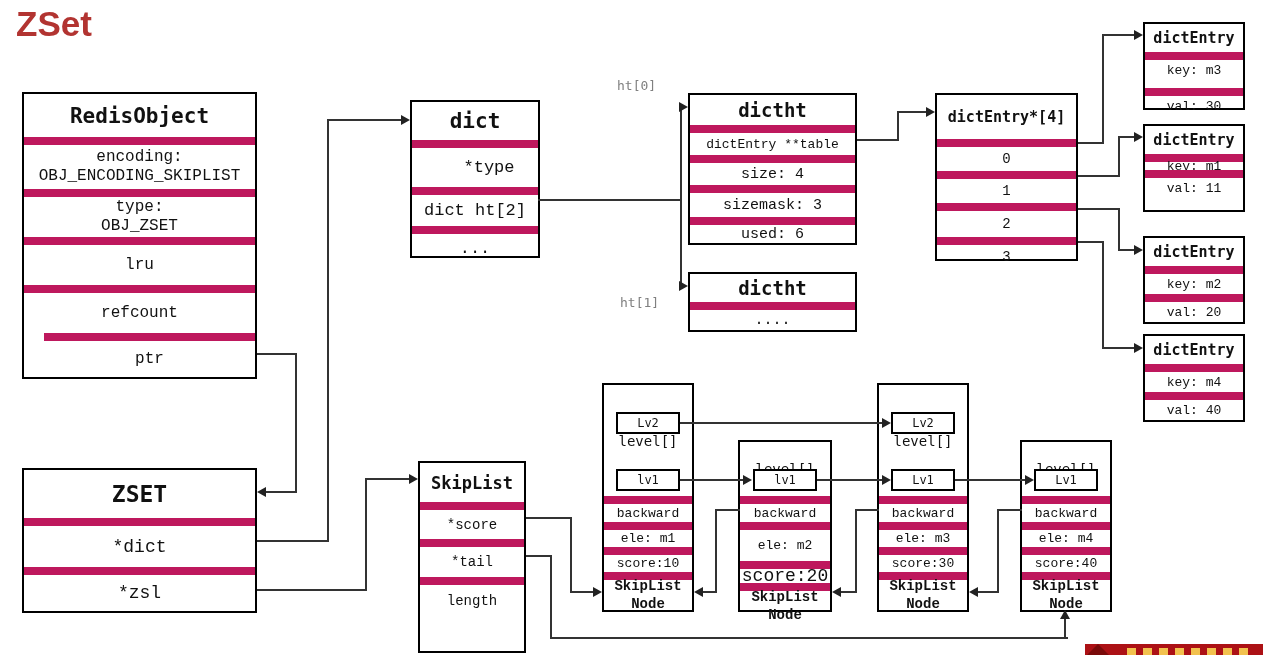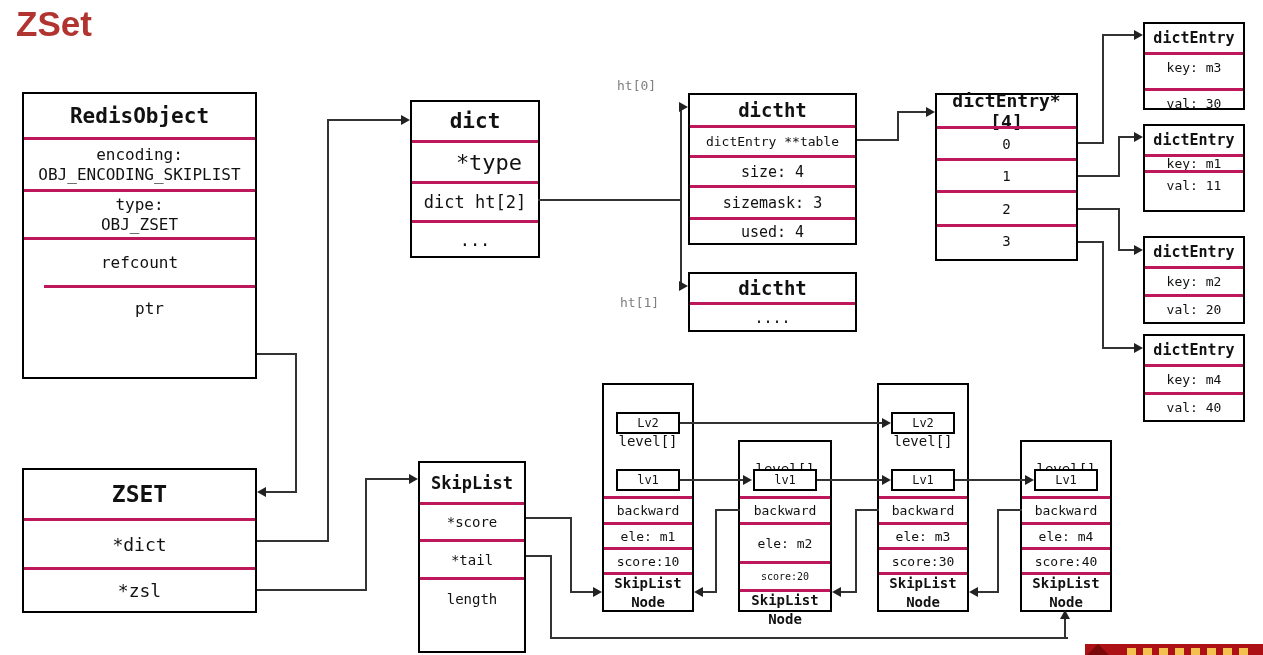--- a/index.html
+++ b/index.html
@@ -3,21 +3,21 @@
 <meta charset="utf-8">
 <style>
   html,body{margin:0;padding:0;background:#fff;}
   #canvas{position:relative;width:1263px;height:655px;background:#fff;overflow:hidden;
           font-family:"DejaVu Sans Mono",monospace;color:#111;}
   .title{position:absolute;font-family:"Liberation Sans",sans-serif;font-weight:bold;}
   .box{position:absolute;border:2px solid #000;background:#fff;box-sizing:border-box;
        display:flex;flex-direction:column;}
   .box>div{display:flex;align-items:center;justify-content:center;text-align:center;
        white-space:pre-line;box-sizing:border-box;flex:none;}
-  .box>div+div{border-top:3px solid #be185d;}
+  .box>div+div{border-top:8px solid #be185d;font-family:Liberation Mono, monospace;}
   .hdr{font-weight:bold;}
   .lvlarea{position:relative;flex-direction:column;justify-content:flex-end;}
   .lvl-label{height:27px;display:flex;align-items:center;justify-content:center;font-size:14px;width:100%;}
   .lvlbox{position:absolute;width:64px;height:22px;border:2px solid #000;background:#fff;
        box-sizing:border-box;display:flex;align-items:center;justify-content:center;font-size:12px;}
   .hl{position:absolute;height:2px;background:#333;}
   .vl{position:absolute;width:2px;background:#333;}
   .ar{position:absolute;width:0;height:0;border-top:5px solid transparent;
       border-bottom:5px solid transparent;border-left:9px solid #222;}
   .al{position:absolute;width:0;height:0;border-top:5px solid transparent;
@@ -37,52 +37,53 @@
 <div id="canvas">
 
   <div class="title" style="left:16px;top:4px;font-size:35px;color:#b23431;">ZSet</div>
 
   <div class="box" style="left:22px;top:92px;width:235px;height:287px;">
     <div class="hdr" style="height:43px;font-size:21px;">RedisObject</div>
     <div style="height:52px;font-size:16px;line-height:1.2;">encoding:
 OBJ_ENCODING_SKIPLIST</div>
     <div style="height:48px;font-size:16px;line-height:1.2;">type:
 OBJ_ZSET</div>
+    <div style="height:48px;font-size:16px;">lru</div>
     <div style="height:48px;font-size:16px;">refcount</div>
     <div style="height:44px;font-size:16px;margin-left:20px;">ptr</div>
   </div>
 
   <div class="box" style="left:22px;top:468px;width:235px;height:145px;">
     <div class="hdr" style="height:48px;font-size:23px;">ZSET</div>
     <div style="height:49px;font-size:18px;">*dict</div>
     <div style="height:44px;font-size:18px;">*zsl</div>
   </div>
 
   <div class="box" style="left:410px;top:100px;width:130px;height:158px;">
     <div class="hdr" style="height:38px;font-size:21px;">dict</div>
-    <div style="height:41px;font-size:22px;padding-left:28px;">*type</div>
+    <div style="height:47px;font-size:17px;padding-left:28px;">*type</div>
     <div style="height:39px;font-size:17px;">dict ht[2]</div>
     <div style="height:36px;font-size:17px;">...</div>
   </div>
 
   <div class="box" style="left:688px;top:93px;width:169px;height:152px;">
     <div class="hdr" style="height:30px;font-size:19px;">dictht</div>
     <div style="height:30px;font-size:13px;text-align:right;">dictEntry **table</div>
     <div style="height:30px;font-size:15px;">size: 4</div>
     <div style="height:32px;font-size:15px;">sizemask: 3</div>
-    <div style="height:26px;font-size:15px;">used: 4</div>
+    <div style="height:26px;font-size:15px;">used: 6</div>
   </div>
 
   <div class="box" style="left:688px;top:272px;width:169px;height:60px;">
     <div class="hdr" style="height:28px;font-size:19px;">dictht</div>
     <div style="height:28px;font-size:15px;">....</div>
   </div>
 
   <div class="box" style="left:935px;top:93px;width:143px;height:168px;">
-    <div class="hdr" style="height:31px;font-size:18px;">dictEntry*[4]</div>
+    <div class="hdr" style="height:44px;font-size:15px;">dictEntry*[4]</div>
     <div style="height:32px;font-size:14px;">0</div>
     <div style="height:32px;font-size:14px;">1</div>
     <div style="height:34px;font-size:14px;">2</div>
     <div style="height:31px;font-size:14px;">3</div>
   </div>
 
   <div class="box" style="left:1143px;top:22px;width:102px;height:88px;">
     <div class="hdr" style="height:28px;font-size:15px;">dictEntry</div>
     <div style="height:28px;font-size:13px;">key: m3</div>
     <div style="height:28px;font-size:13px;margin-top:8px;">val: 30</div>
@@ -123,21 +124,21 @@
 Node</div>
   </div>
 
   <div class="box" style="left:738px;top:440px;width:94px;height:172px;">
     <div class="lvlarea" style="height:54px;">
       <div class="lvl-label">level[]</div>
       <div class="lvlbox" style="left:13px;top:27px;">lv1</div>
     </div>
     <div style="height:26px;font-size:13px;">backward</div>
     <div style="height:39px;font-size:13px;">ele: m2</div>
-    <div style="height:28px;font-size:10px;">score:20</div>
+    <div style="height:22px;font-size:18px;">score:20</div>
     <div class="hdr" style="height:38px;font-size:14px;line-height:1.3;">SkipList
 Node</div>
   </div>
 
   <div class="box" style="left:877px;top:383px;width:92px;height:229px;">
     <div class="lvlarea" style="height:111px;">
       <div class="lvl-label">level[]</div>
       <div class="lvlbox" style="left:12px;top:27px;">Lv2</div>
       <div class="lvlbox" style="left:12px;top:84px;">Lv1</div>
     </div>

